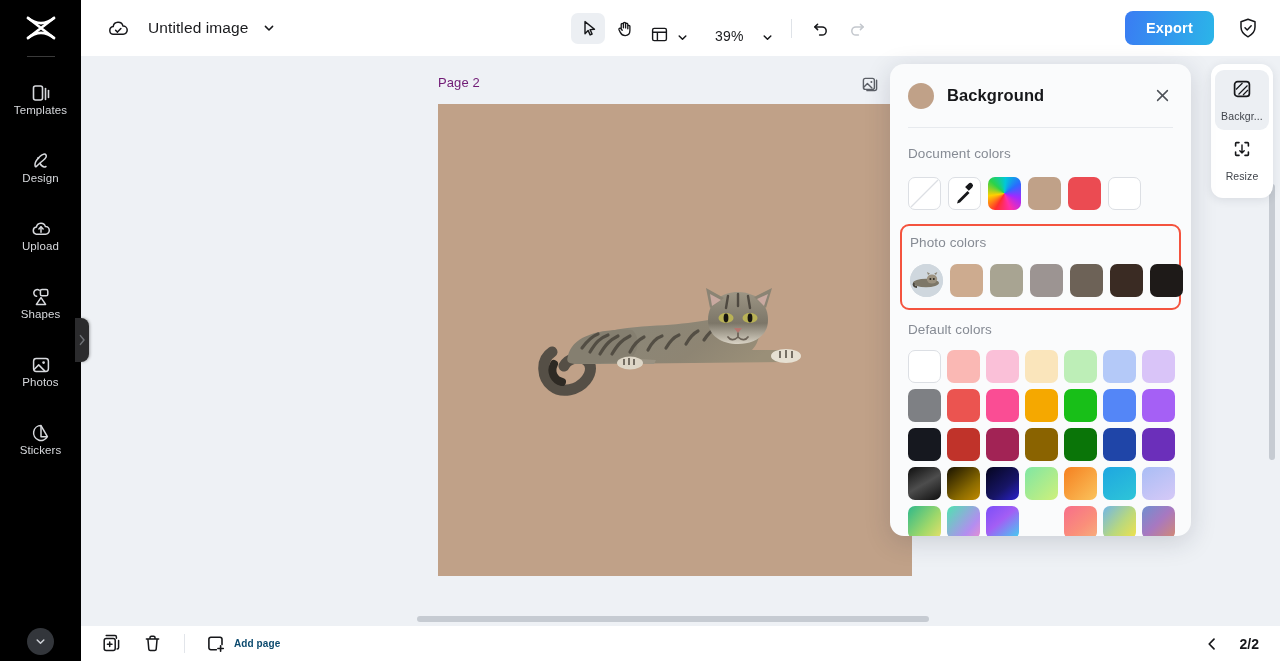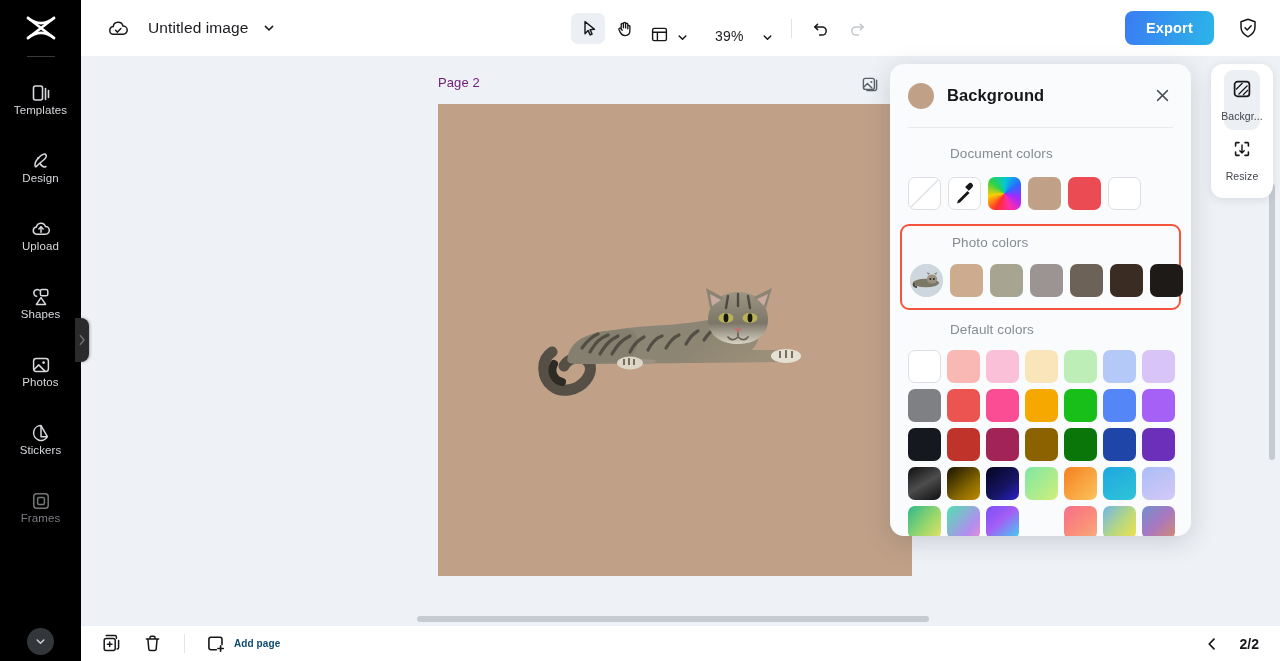--- a/index.html
+++ b/index.html
@@ -137,21 +137,21 @@
   #right-dock {
     position: absolute; right: 7px; top: 64px;
     width: 62px;
     background: #ffffff;
     border-radius: 12px;
     padding: 6px 0 8px 0;
     box-shadow: 0 2px 10px rgba(30,40,60,.10);
     z-index: 35;
   }
   .dock-item {
-    width: 36px; margin: 0 auto;
+    width: 54px; margin: 0 auto;
     height: 60px; border-radius: 9px;
     display:flex; flex-direction: column;
     align-items:center; justify-content:center; gap: 6px;
     cursor: pointer;
   }
   .dock-item.active { background: #eceff3; }
   .dock-lbl {
     font-size: 10.5px; color: #41454c; letter-spacing:.1px;
     max-width: 52px; text-align:center; white-space: nowrap; overflow:hidden;
   }
@@ -176,21 +176,21 @@
   }
   #bg-head-title {
     margin-left: 13px; font-size: 16.5px; font-weight: 700; color: #16171a;
     letter-spacing:.1px;
   }
   #bg-close { margin-left: auto; cursor: pointer; display:flex; }
   #bg-head-rule {
     height: 1px; background: #e7eaee; margin: 0 18px;
   }
   .sec-title {
-    font-size: 13.5px; color: #868b94; letter-spacing:.1px;margin-left:42px;
+    font-size: 13.5px; color: #868b94; letter-spacing:.1px;
   }
   #doc-colors-sec { padding: 18px 18px 0 18px; }
   #doc-colors-row {
     display:flex; gap: 7px; margin-top: 16px;
   }
   .sw {
     width: 33px; height: 33px; border-radius: 7px;
     cursor: pointer; flex: none; position: relative;
   }
   .sw.bordered { border: 1px solid #dcdfe4; }
@@ -306,29 +306,20 @@
   <div class="rail-item">
     <span class="rail-ico">
       <svg width="22" height="22" viewBox="0 0 22 22" fill="none">
         <path d="M11 3.6a7.4 7.4 0 1 0 6.4 11.1l-6.4 0z" stroke="#d7d9dd" stroke-width="1.5" stroke-linejoin="round"></path>
         <path d="M11 3.6 L17.4 14.7" stroke="#d7d9dd" stroke-width="1.5"></path>
       </svg>
     </span>
     <span class="rail-lbl">Stickers</span>
   </div>
 
-  <div class="rail-item dim">
-    <span class="rail-ico">
-      <svg width="22" height="22" viewBox="0 0 22 22" fill="none">
-        <rect x="3.8" y="3.8" width="14.4" height="14.4" rx="2.8" stroke="#d7d9dd" stroke-width="1.5"></rect>
-        <rect x="7.6" y="7.6" width="6.8" height="6.8" rx="1.2" stroke="#d7d9dd" stroke-width="1.5"></rect>
-      </svg>
-    </span>
-    <span class="rail-lbl">Frames</span>
-  </div>
 
   <div id="rail-more">
     <svg width="13" height="13" viewBox="0 0 13 13" fill="none">
       <path d="M3.2 5L6.5 8.2 9.8 5" stroke="#cfd2d7" stroke-width="1.5" stroke-linecap="round" stroke-linejoin="round"></path>
     </svg>
   </div>
 </div>
 
 <div id="panel-collapse-handle">
   <svg width="8" height="12" viewBox="0 0 8 12" fill="none">

